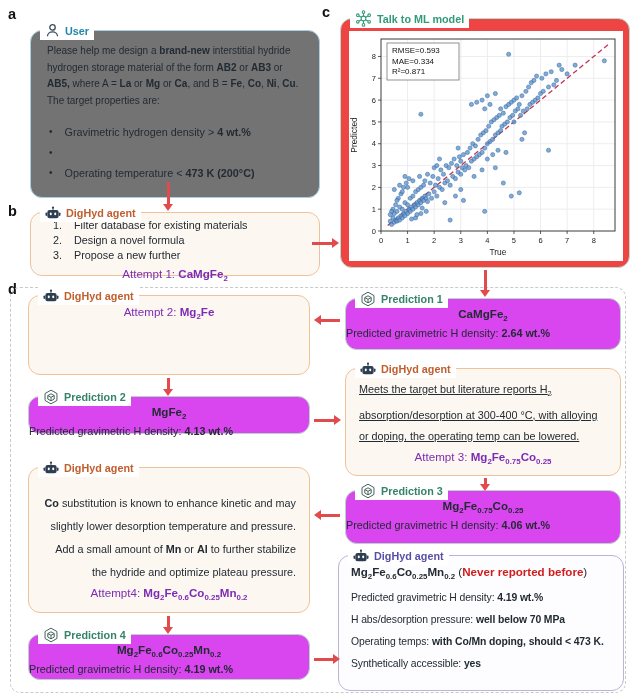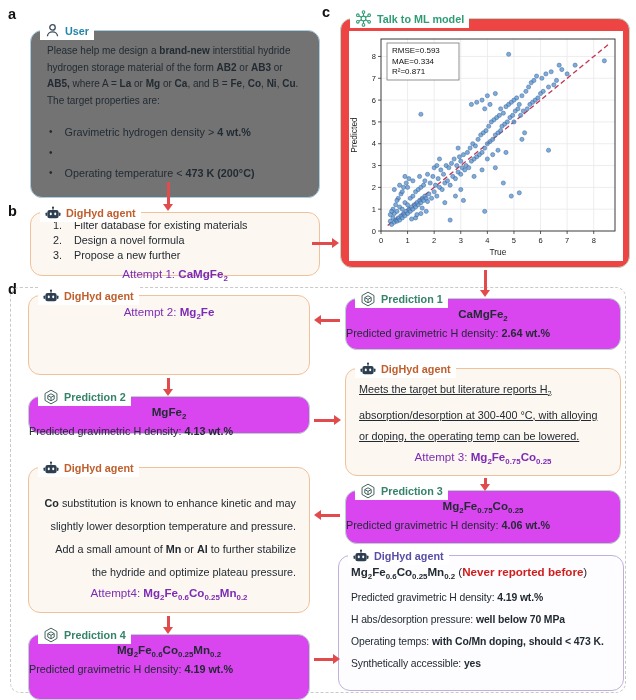--- a/index.html
+++ b/index.html
@@ -516,21 +516,21 @@
             <rect x="5.4" y="7" width="2.2" height="3" rx="1.1" fill="#fff"></rect>
             <rect x="10.4" y="7" width="2.2" height="3" rx="1.1" fill="#fff"></rect>
           </svg>
       </span>
       <span>DigHyd agent</span>
     </div>
     <div class="agent-body" style="line-height:23px; padding-top:24px;text-align:right;"><b>Co</b> substitution is known to enhance kinetic and may slightly lower desorption temperature and pressure. Add a small amount of <b>Mn</b> or <b>Al</b> to further stabilize the hydride and optimize plateau pressure.</div>
     <div class="attempt" style="margin-top:2px;">Attempt4: <b>Mg<sub>2</sub>Fe<sub>0.6</sub>Co<sub>0.25</sub>Mn<sub>0.2</sub></b></div>
   </div>
 
-  <div class="box pred-box" style="left:28px; top:634px; width:282px; height:66px;">
+  <div class="box pred-box" style="left:28px; top:634px; width:282px; height:46px;">
     <div class="box-label">
       <span class="icn">
         <svg width="16" height="16" viewBox="0 0 18 18" fill="none" stroke="#3f5f5a" stroke-width="1.1">
             <path d="M9 1.3 L15.7 5.1 V12.9 L9 16.7 L2.3 12.9 V5.1 Z"></path>
             <path d="M9 5.4 L12.6 7.4 L9 9.4 L5.4 7.4 Z"></path>
             <path d="M12.6 7.4 V11.3 L9 13.3 L5.4 11.3 V7.4"></path>
             <path d="M9 9.4 V13.3"></path>
           </svg>
       </span>
       <span>Prediction 4</span>

